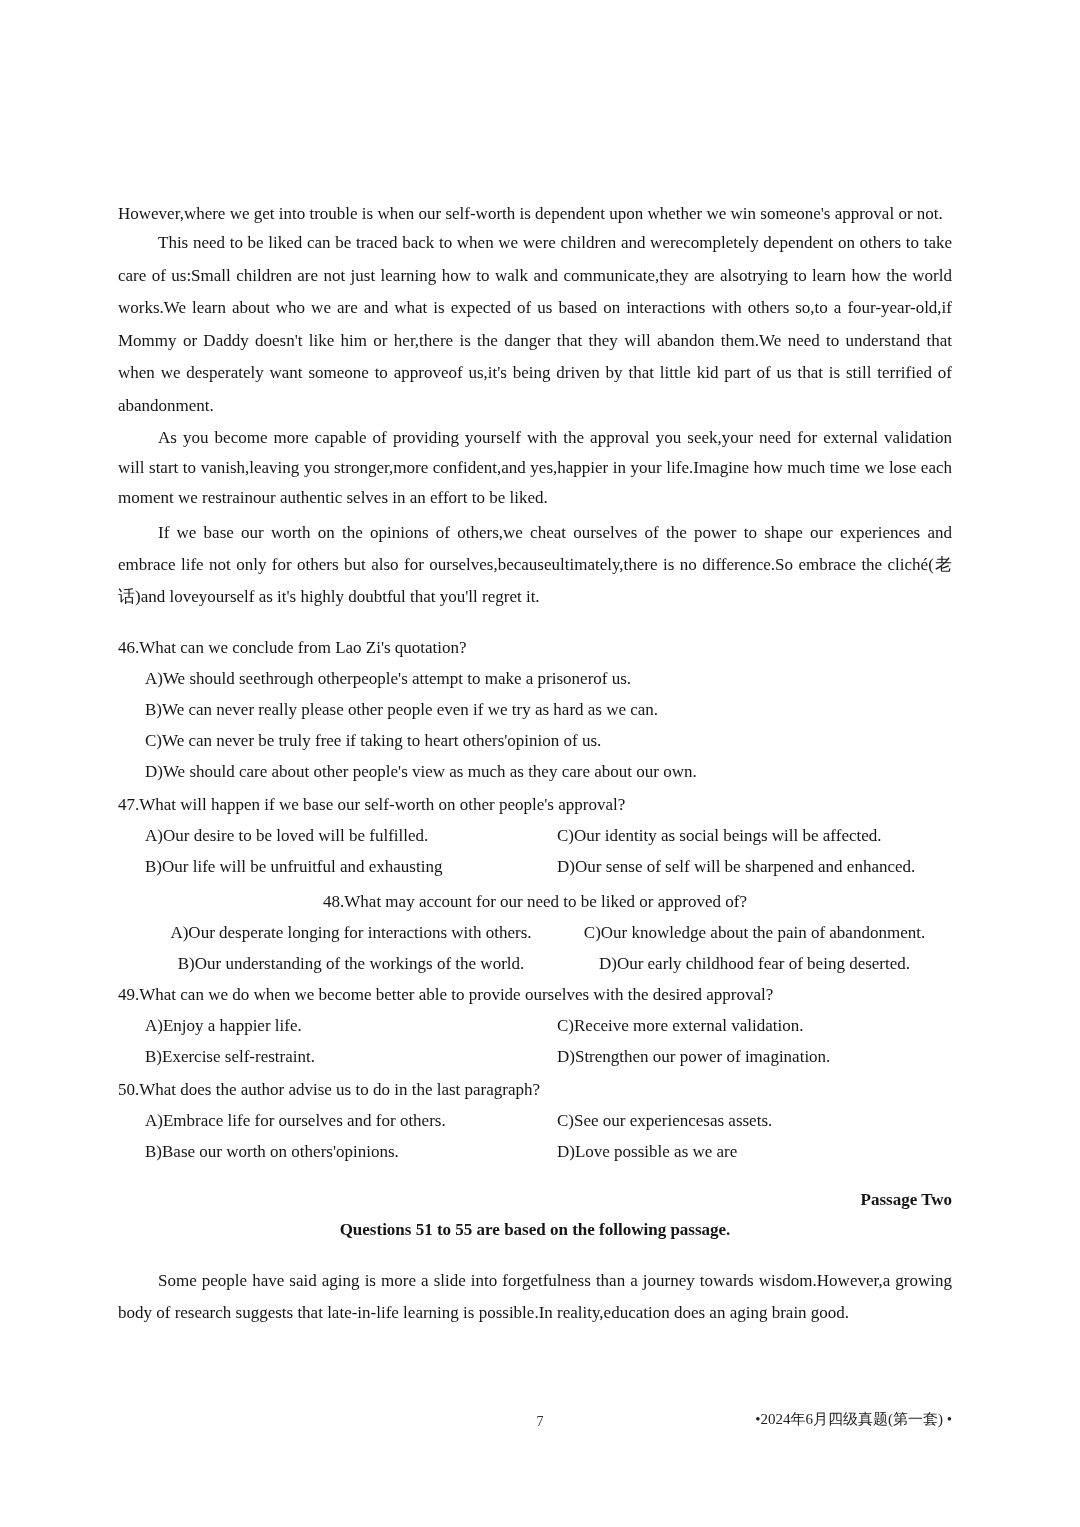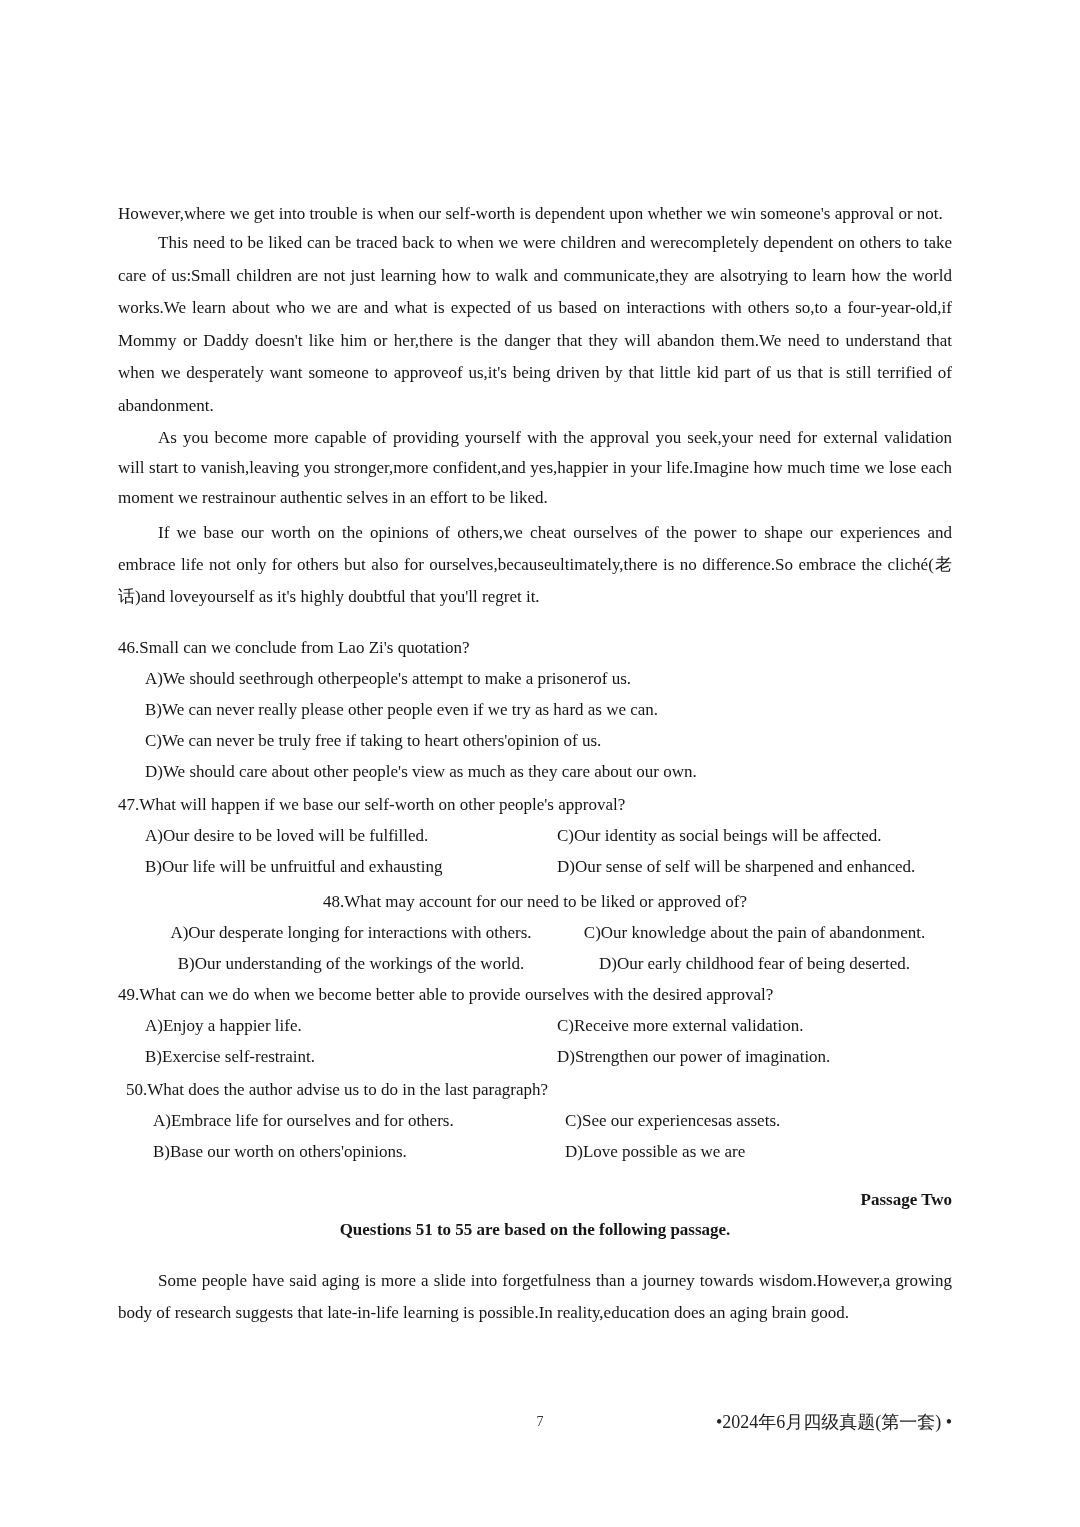--- a/index.html
+++ b/index.html
@@ -23,21 +23,21 @@
   .p1 { text-indent:0; line-height:27px; }
   .p2 { line-height:32.5px; margin-bottom:1px; }
   .p3 { line-height:30px;  margin-bottom:4px; }
   .p4 { line-height:32px;  margin-bottom:19px; }
 
   .q   { margin:0; }
   .q46 { margin-bottom:2px; }
   .q47 { margin-bottom:4px; }
   .q48 { margin-bottom:0;text-align:center; }
   .q49 { margin-bottom:2px; }
-  .q50 { margin-bottom:0;margin-left:8px; }
+  .q50 { margin-bottom:0; }
   .qline { line-height:31px; }
   .stem  { }
   .opt   { margin-left:27px; }
   .opt-row {
     display:grid;
     grid-template-columns:412px 1fr;
     margin-left:27px;
   }
 
   .pt-heading { font-weight:bold; line-height:30px; margin:18px 0 0 0;text-align:right; }
@@ -48,36 +48,36 @@
     position:absolute;
     top:1414px; left:0; right:0;
     text-align:center;
     font-size:14px;
     color:#333;
   }
   .footer-source {
     position:absolute;
     top:1410px;
     right:128px;
-    font-size:18px;
+    font-size:15px;
     color:#222;
   }
 </style>
 </head>
 <body>
 
 <div class="page">
 
   <p class="para p1">However,where we get into trouble is when our self-worth is dependent upon whether we win someone's approval or not.</p>
   <p class="para p2">This need to be liked can be traced back to when we were children and werecompletely dependent on others to take care of us:Small children are not just learning how to walk and communicate,they are alsotrying to learn how the world works.We learn about who we are and what is expected of us based on interactions with others so,to a four-year-old,if Mommy or Daddy doesn't like him or her,there is the danger that they will abandon them.We need to understand that when we desperately want someone to approveof us,it's being driven by that little kid part of us that is still terrified of abandonment.</p>
   <p class="para p3">As you become more capable of providing yourself with the approval you seek,your need for external validation will start to vanish,leaving you stronger,more confident,and yes,happier in your life.Imagine how much time we lose each moment we restrainour authentic selves in an effort to be liked.</p>
   <p class="para p4">If we base our worth on the opinions of others,we cheat ourselves of the power to shape our experiences and embrace life not only for others but also for ourselves,becauseultimately,there is no difference.So embrace the cliché(老话)and loveyourself as it's highly doubtful that you'll regret it.</p>
 
   <div class="q q46">
-    <div class="stem qline"><span>46.</span><span>Small can we conclude from Lao Zi's quotation?</span></div>
+    <div class="stem qline"><span>46.</span><span>What can we conclude from Lao Zi's quotation?</span></div>
     <div class="opt qline">A)We should seethrough otherpeople's attempt to make a prisonerof us.</div>
     <div class="opt qline">B)We can never really please other people even if we try as hard as we can.</div>
     <div class="opt qline">C)We can never be truly free if taking to heart others'opinion of us.</div>
     <div class="opt qline">D)We should care about other people's view as much as they care about our own.</div>
   </div>
 
   <div class="q q47">
     <div class="stem qline"><span>47.</span><span>What will happen if we base our self-worth on other people's approval?</span></div>
     <div class="opt-row qline">
       <span>A)Our desire to be loved will be fulfilled.</span>

